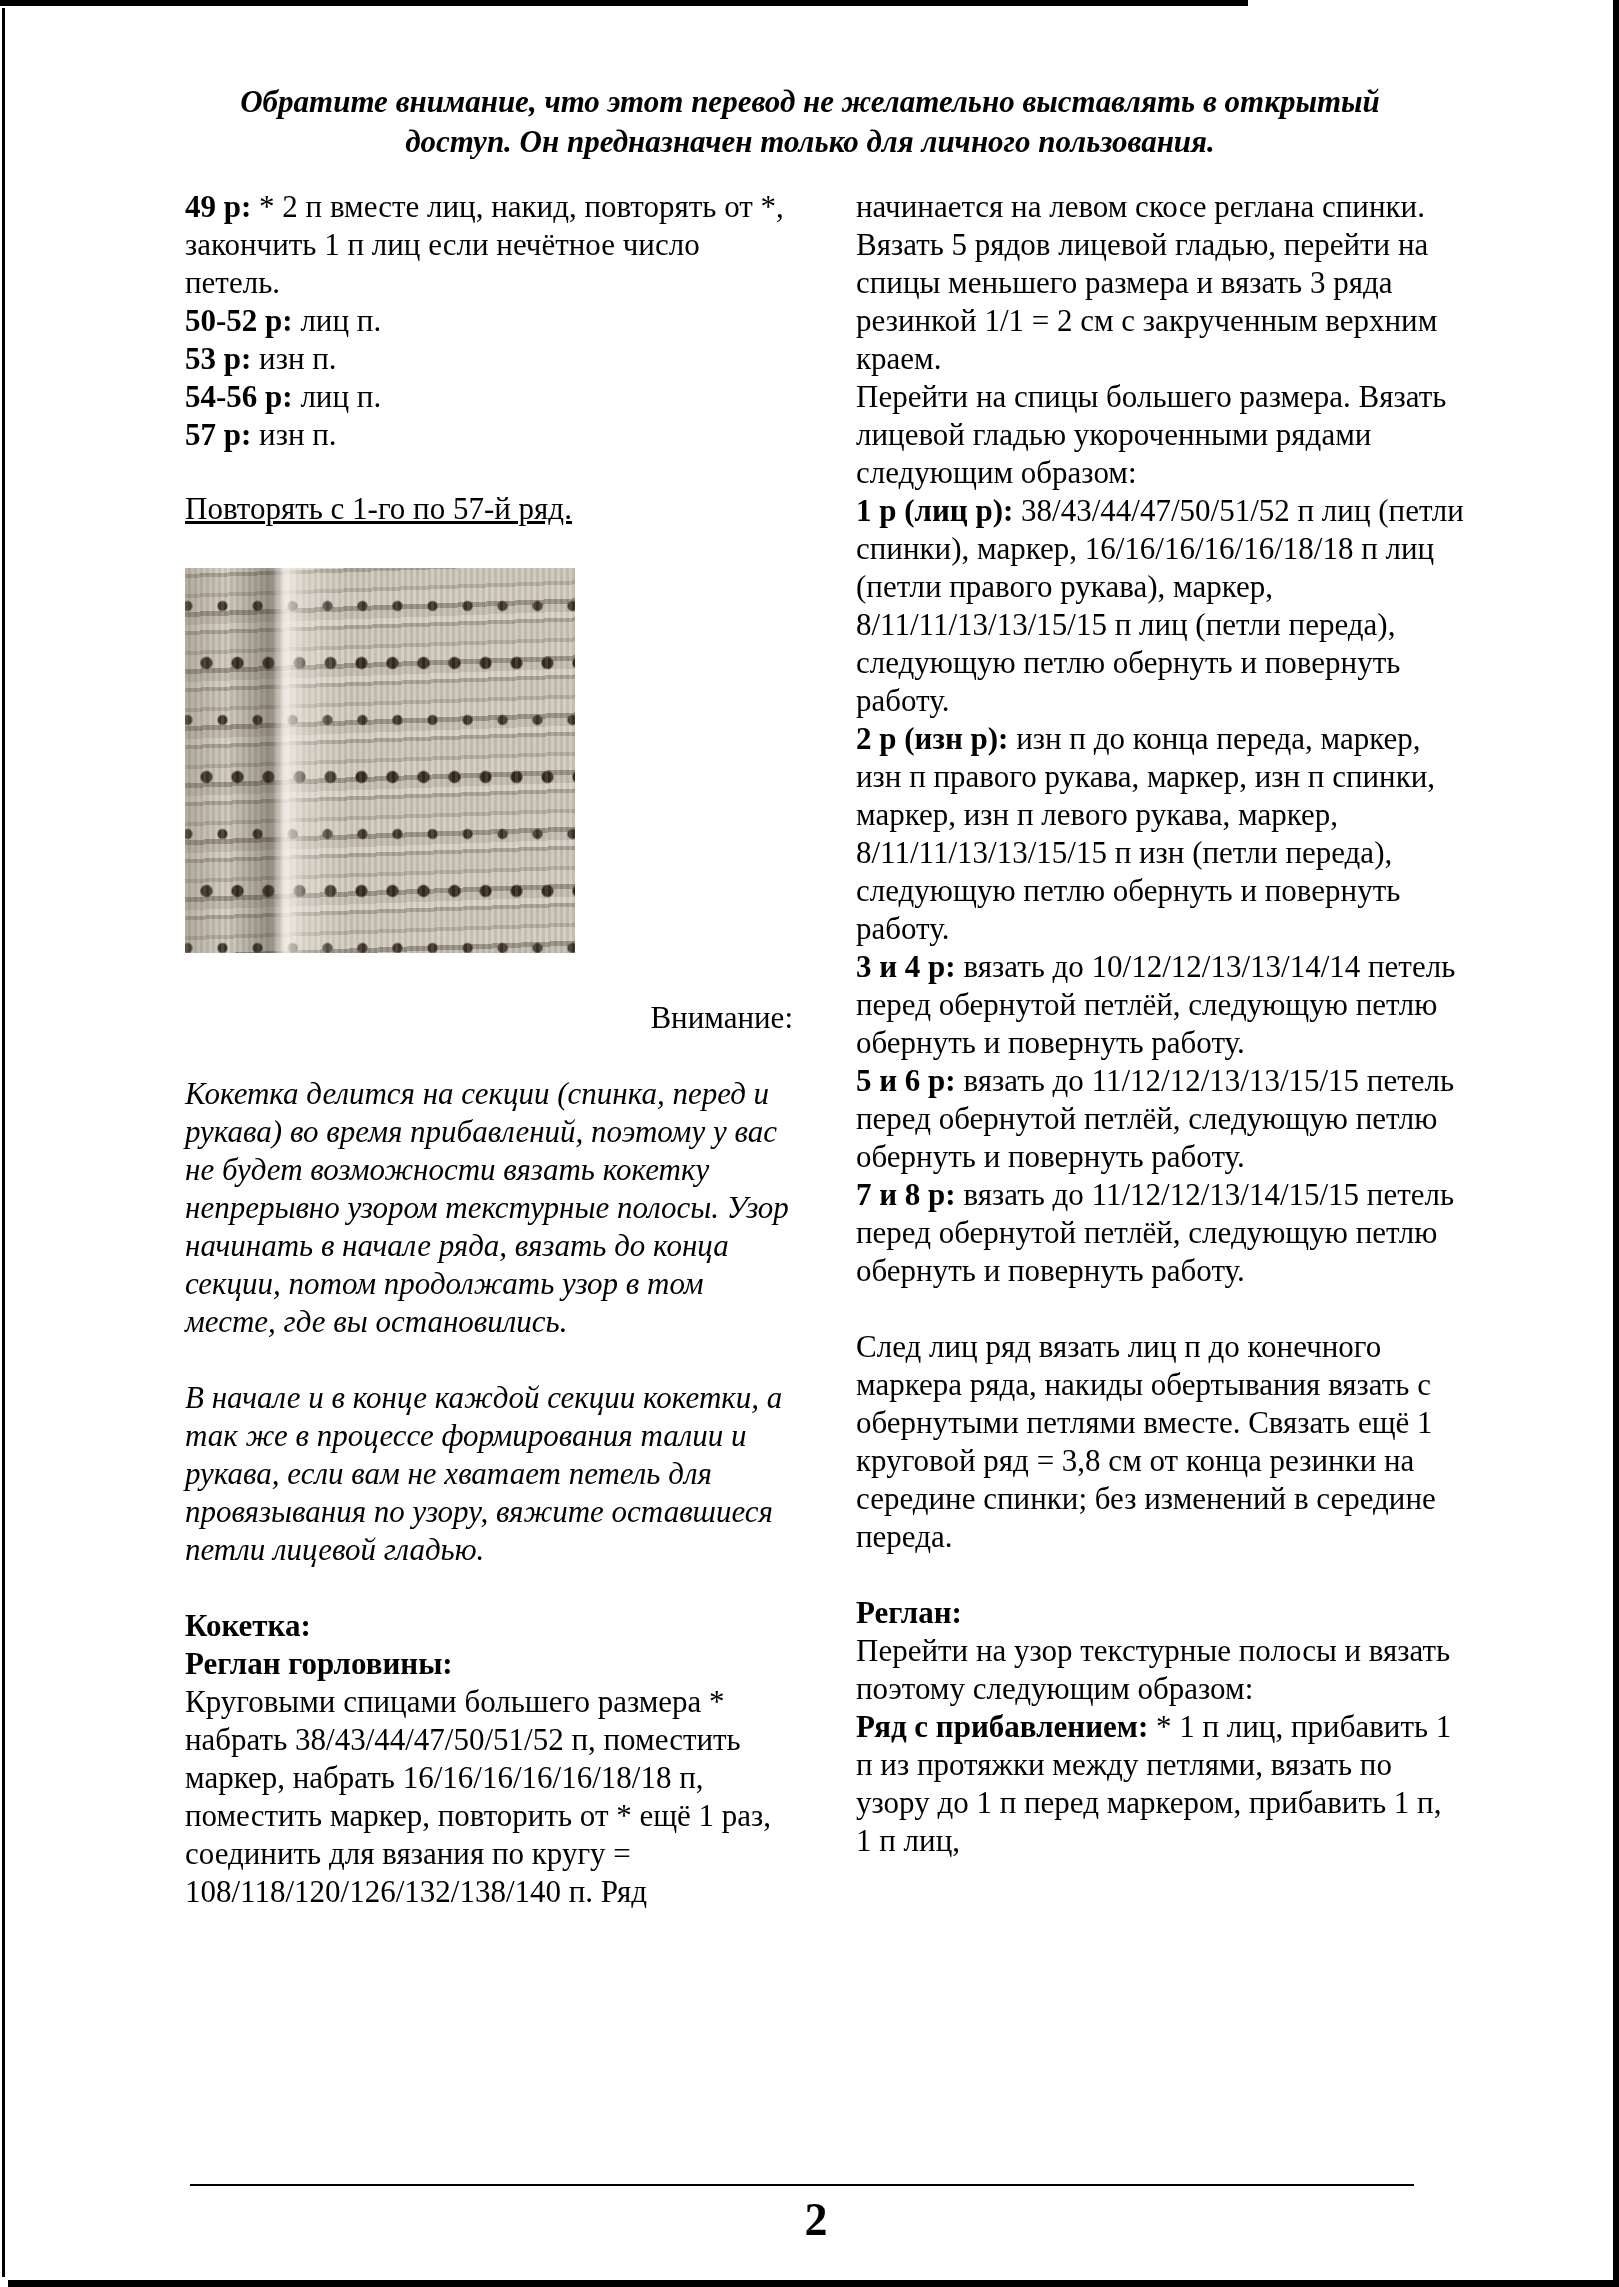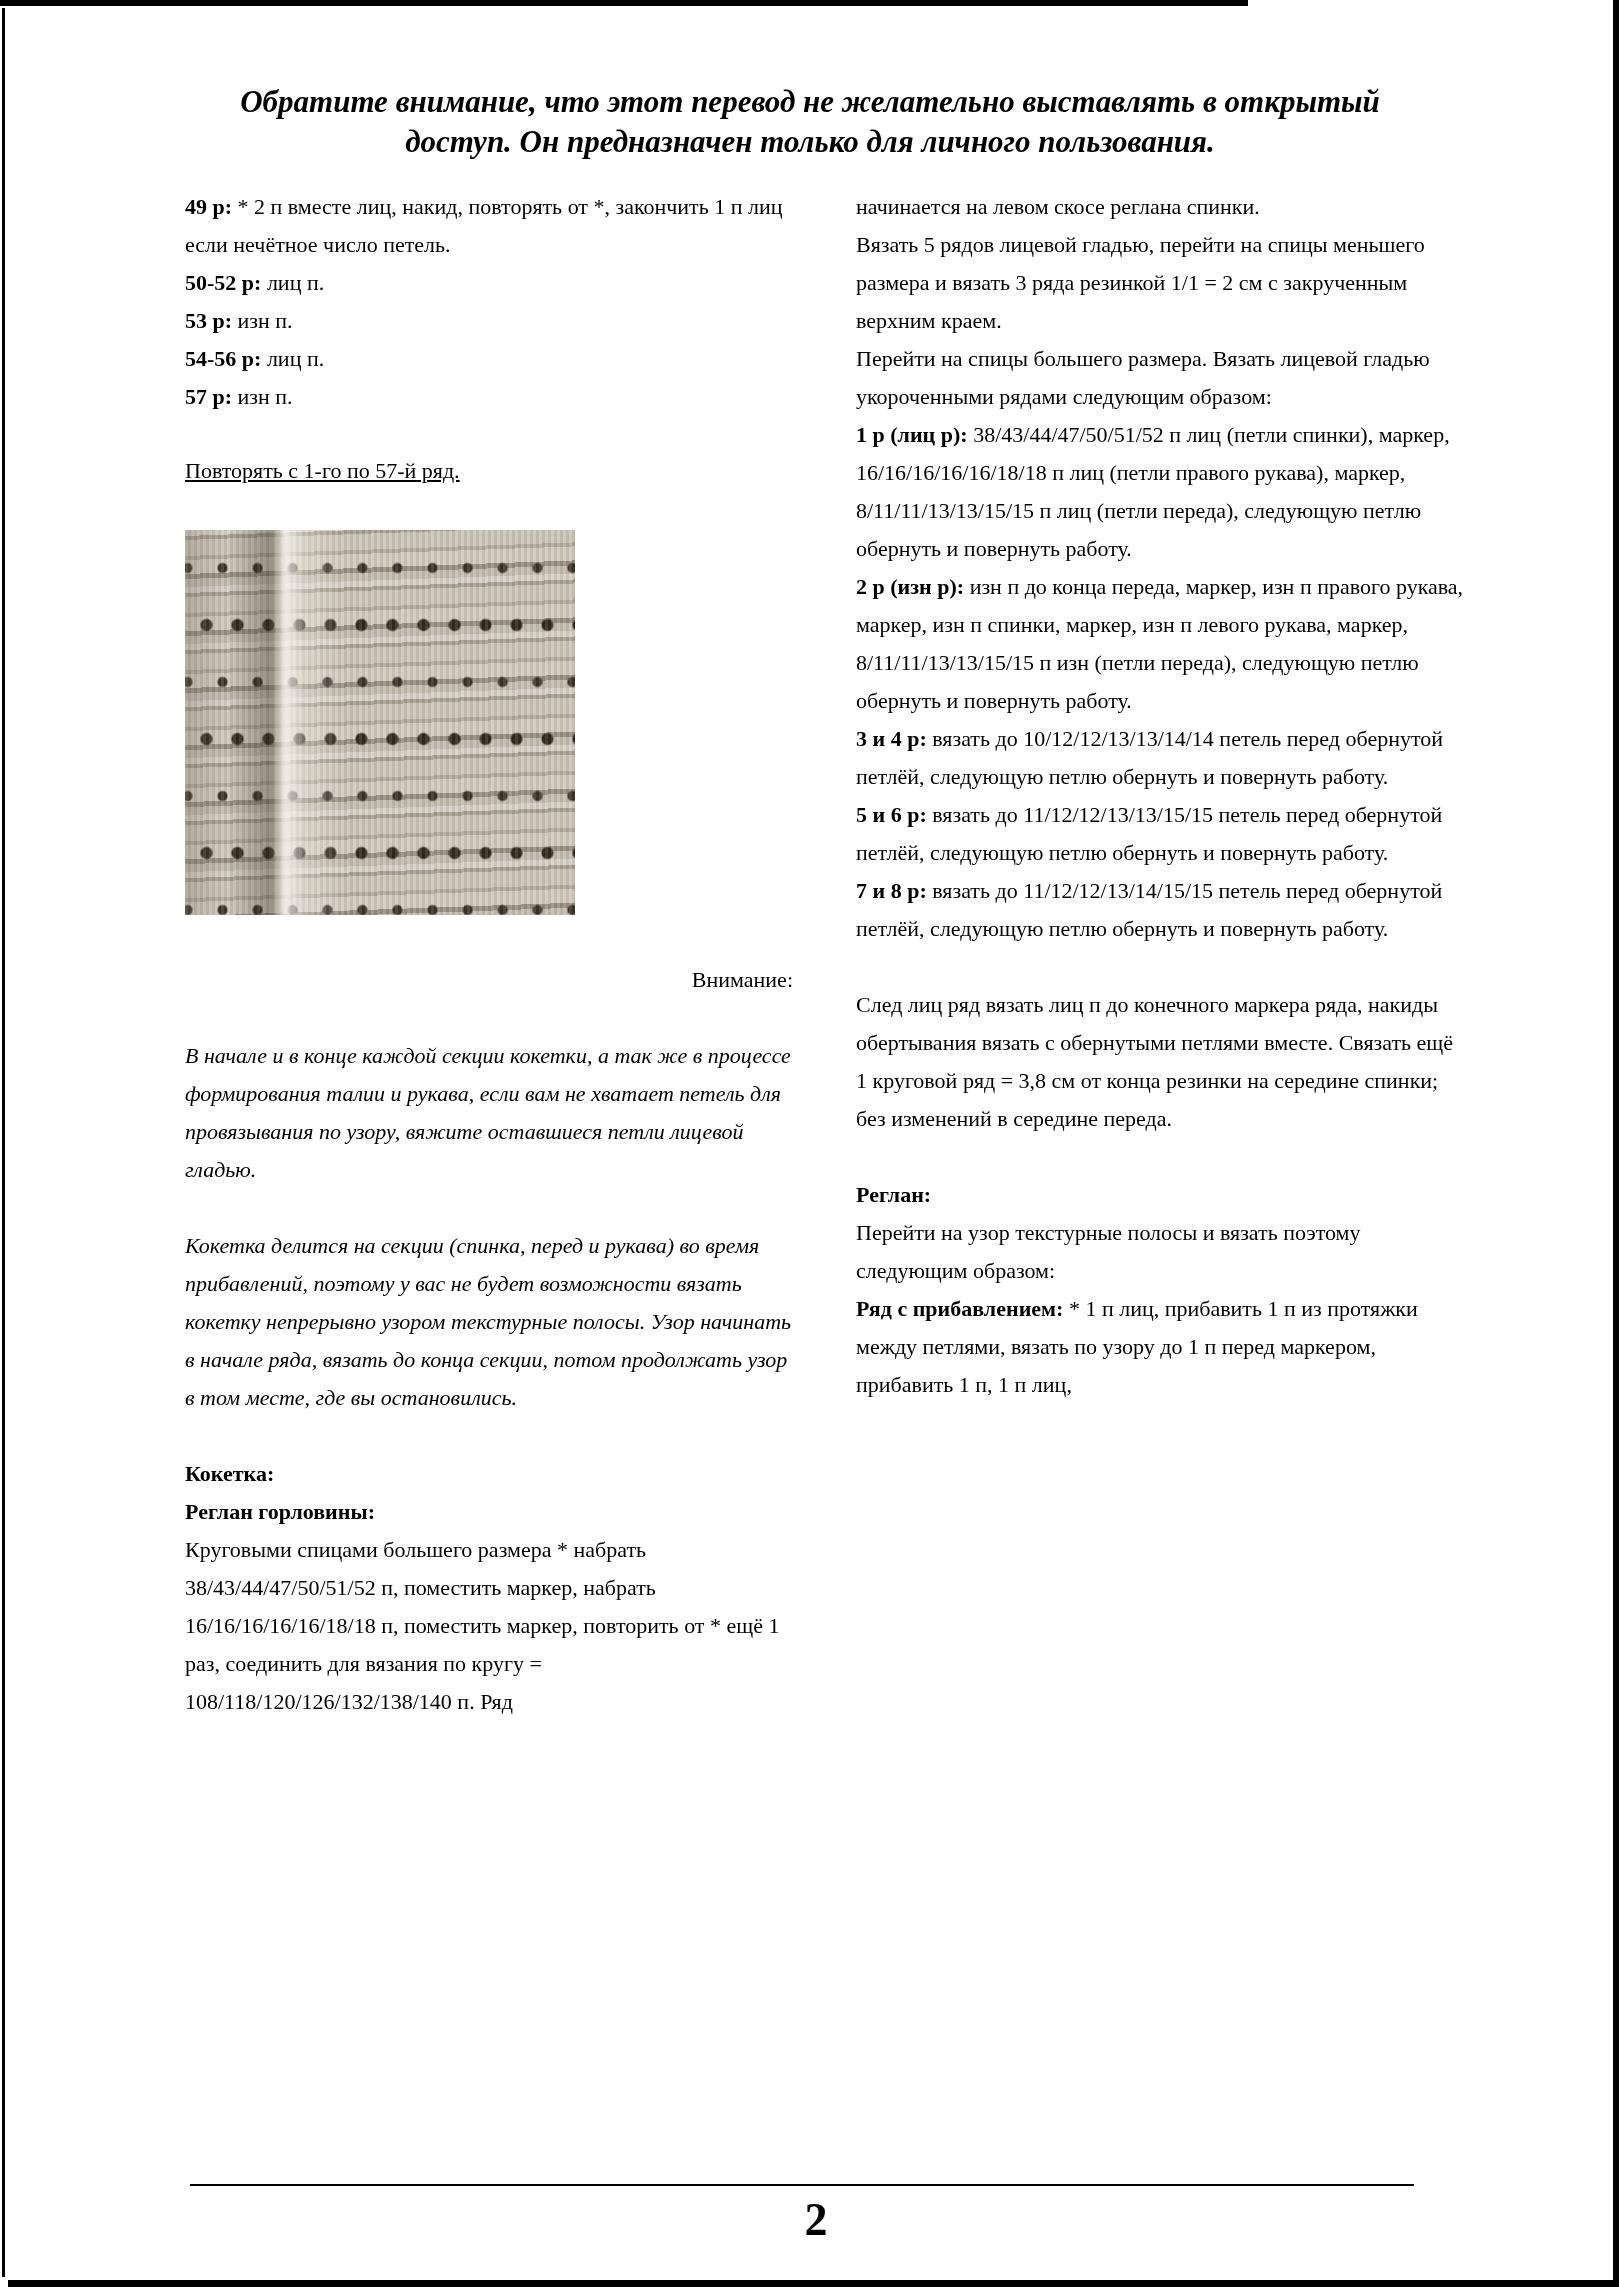--- a/index.html
+++ b/index.html
@@ -18,21 +18,21 @@
   .border-bottom { position:absolute; left:8px; right:0; bottom:0; height:7px; background:#000; }
 
   
   .disclaimer {
     position:absolute; left:185px; top:82px; width:1250px;
     text-align:center; font-weight:bold; font-style:italic;
     font-size:31px; line-height:40px;
   }
 
   
-  .col { position:absolute; top:188px; width:608px; font-size:22px; line-height:38px; text-align:left; }
+  .col { position:absolute; top:188px; width:608px; font-size:31px; line-height:38px; text-align:left; }
   .col-left  { left:185px; }
   .col-right { left:856px; }
   .col p { margin:0; }
   .gap   { margin-top:38px !important; }
   b.runin { font-weight:bold; }
   .it { font-style:italic; }
   .hd { font-weight:bold; }
 
   .repeat-note { margin-top:36px !important;text-decoration:underline; }
 
@@ -94,22 +94,22 @@
   <p><b class="runin">50-52 р:</b> <span>лиц п.</span></p>
   <p><b class="runin">53 р:</b> <span>изн п.</span></p>
   <p><b class="runin">54-56 р:</b> <span>лиц п.</span></p>
   <p><b class="runin">57 р:</b> <span>изн п.</span></p>
 
   <p class="repeat-note">Повторять с 1-го по 57-й ряд.</p>
 
   <div class="knit-photo"></div>
 
   <p class="attention-hd">Внимание:</p>
+  <p class="it gap">Кокетка делится на секции (спинка, перед и рукава) во время прибавлений, поэтому у вас не будет возможности вязать кокетку непрерывно узором текстурные полосы. Узор начинать в начале ряда, вязать до конца секции, потом продолжать узор в том месте, где вы остановились.</p>
   <p class="it gap">В начале и в конце каждой секции кокетки, а так же в процессе формирования талии и рукава, если вам не хватает петель для провязывания по узору, вяжите оставшиеся петли лицевой гладью.</p>
-  <p class="it gap">Кокетка делится на секции (спинка, перед и рукава) во время прибавлений, поэтому у вас не будет возможности вязать кокетку непрерывно узором текстурные полосы. Узор начинать в начале ряда, вязать до конца секции, потом продолжать узор в том месте, где вы остановились.</p>
 
   <p class="hd gap">Кокетка:</p>
   <p class="hd">Реглан горловины:</p>
   <p>Круговыми спицами большего размера * набрать 38/43/44/47/50/51/52 п, поместить маркер, набрать 16/16/16/16/16/18/18 п, поместить маркер, повторить от * ещё 1 раз, соединить для вязания по кругу = 108/118/120/126/132/138/140 п. Ряд</p>
 </div>
 
 <div class="col col-right">
   <p>начинается на левом скосе реглана спинки.</p>
   <p>Вязать 5 рядов лицевой гладью, перейти на спицы меньшего размера и вязать 3 ряда резинкой 1/1 = 2 см с закрученным верхним краем.</p>
 

